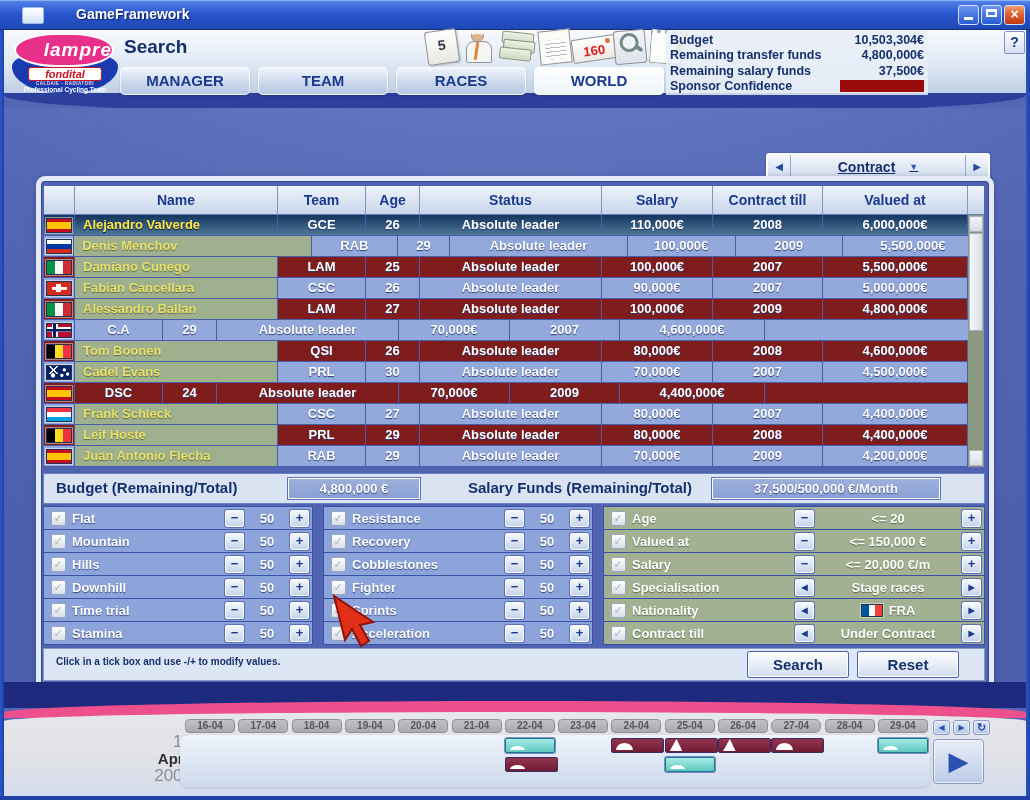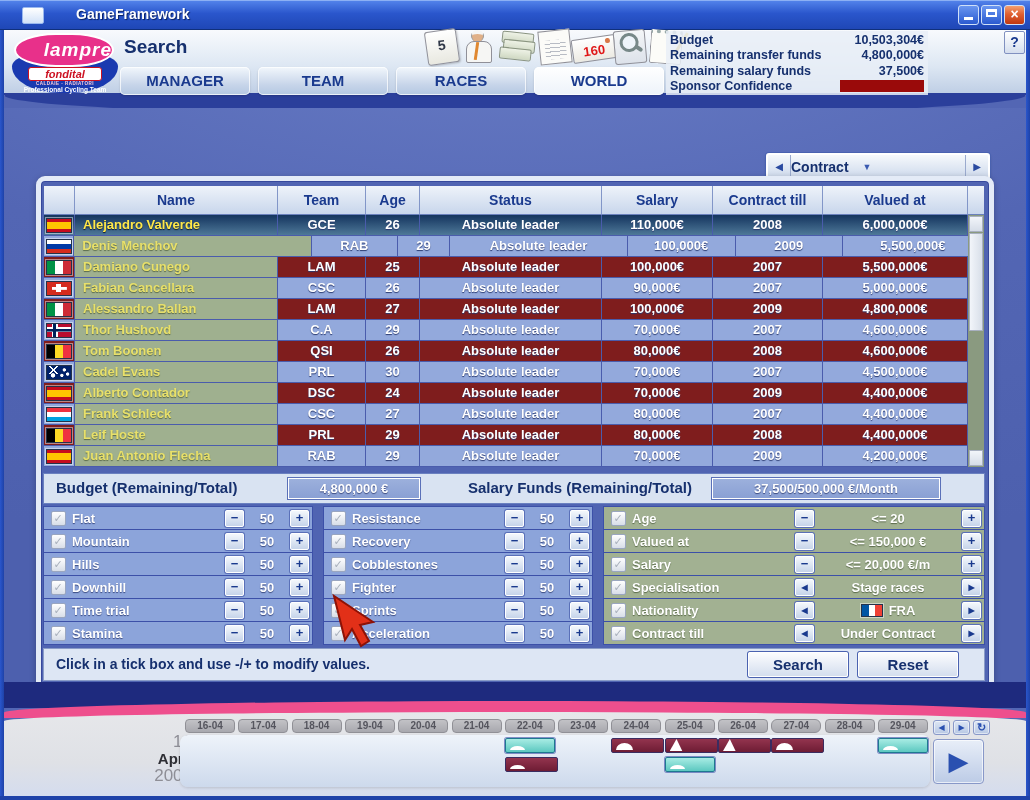--- a/index.html
+++ b/index.html
@@ -100,22 +100,22 @@
     background:linear-gradient(#ffffff,#d4deee);border:1px solid #8090c0;border-radius:2px;
     color:#1a3a8e;font-weight:bold;font-size:14px;text-align:center;line-height:21px;box-sizing:border-box;}
 
   
   .selector{position:absolute;left:766px;top:153px;width:224px;height:27px;display:flex;
     background:linear-gradient(#f6f9fc,#cdd9ec);border:2px solid #fff;border-radius:3px;
     box-shadow:0 0 0 1px #4a62b0,0 2px 3px #00000040;box-sizing:border-box;}
   .sel-arrow{width:22px;text-align:center;color:#2a4aa0;font-size:10px;line-height:23px;}
   .sel-arrow.l{border-right:1px solid #9aaace;}
   .sel-arrow.r{border-left:1px solid #9aaace;}
-  .sel-center{flex:1;display:flex;align-items:center;justify-content:flex-start;gap:14px;
-    color:#16306e;font-weight:bold;font-size:14px;}
+  .sel-center{flex:1;display:flex;align-items:center;justify-content:center;gap:14px;
+    color:#16306e;font-weight:bold;font-size:14px;text-decoration:underline;}
   .sel-caret{font-size:9px;color:#3a5ab0;}
 
   
   .panel{position:absolute;left:36px;top:176px;width:958px;height:518px;background:#5064b2;
     border:5px solid #e4ebf7;border-radius:9px;box-sizing:border-box;
     box-shadow:inset 0 0 0 1px #36489c,0 2px 6px #00000040;}
 
   
   .tablewrap{position:absolute;left:44px;top:186px;width:940px;height:281px;background:#8aa2d8;}
   .thead{display:flex;height:29px;}
@@ -185,21 +185,21 @@
   .sbtn{width:19px;height:17px;background:linear-gradient(#f4f8fc,#c6d4ea);border:1px solid #ffffff;
     box-shadow:0 0 0 1px #5a70b8;border-radius:2px;box-sizing:border-box;color:#1a3a8e;
     font-weight:bold;font-size:13px;line-height:14px;text-align:center;flex:none;}
   .sbtn.abtn{font-size:8px;line-height:15px;}
   .fval{width:40px;text-align:center;color:#fff;font-weight:bold;font-size:13px;text-shadow:0 1px 1px #3a4a80;flex:none;}
   .fval.wide{width:142px;text-shadow:0 1px 1px #5a6a4a;}
 
   
   .footerbar{position:absolute;left:44px;top:649px;width:940px;height:31px;background:#dde6f4;
     box-shadow:0 0 0 1px #8a9cc8;box-sizing:border-box;}
-  .hint{position:absolute;left:12px;top:7px;color:#16306e;font-weight:bold;font-size:14px;}
+  .hint{position:absolute;left:12px;top:7px;color:#16306e;font-weight:bold;font-size:10px;}
   .btn{position:absolute;top:3px;width:100px;height:25px;background:linear-gradient(#fbfcfe,#d4deee);
     border:1px solid #fff;box-shadow:0 0 0 1px #4a62b0;border-radius:2px;box-sizing:border-box;
     color:#16306e;font-weight:bold;font-size:15px;text-align:center;line-height:23px;}
   .btn-search{left:704px;} .btn-reset{left:814px;}
 
   
   .navy{position:absolute;left:4px;top:682px;width:1022px;height:26px;background:#1e2a7e;}
   .pink{position:absolute;left:4px;top:701px;width:1022px;height:17px;background:#ee4f8d;
     border-radius:60% 60% 0 0/14px 14px 0 0;}
   .graybase{position:absolute;left:4px;top:712px;width:1022px;height:84px;
@@ -409,21 +409,20 @@
           <div class="td" style="width: 54px;">27</div>
           <div class="td" style="width: 182px;">Absolute leader</div>
           <div class="td" style="width: 111px;">100,000€</div>
           <div class="td" style="width: 110px;">2009</div>
           <div class="td" style="width: 145px;">4,800,000€</div>
         </div>
         <div class="trow odd">
           <div class="td flag-cell" style="width: 31px;">
             <div class="flag flag-NOR"></div>
           </div>
-          <div class="td name-cell" style="width: 203px;">Thor Hushovd</div>
           <div class="td" style="width: 88px;">C.A</div>
           <div class="td" style="width: 54px;">29</div>
           <div class="td" style="width: 182px;">Absolute leader</div>
           <div class="td" style="width: 111px;">70,000€</div>
           <div class="td" style="width: 110px;">2007</div>
           <div class="td" style="width: 145px;">4,600,000€</div>
         </div>
         <div class="trow even">
           <div class="td flag-cell" style="width: 31px;">
             <div class="flag flag-BEL"></div>
@@ -445,21 +444,20 @@
           <div class="td" style="width: 54px;">30</div>
           <div class="td" style="width: 182px;">Absolute leader</div>
           <div class="td" style="width: 111px;">70,000€</div>
           <div class="td" style="width: 110px;">2007</div>
           <div class="td" style="width: 145px;">4,500,000€</div>
         </div>
         <div class="trow even">
           <div class="td flag-cell" style="width: 31px;">
             <div class="flag flag-ESP"></div>
           </div>
-          <div class="td name-cell" style="width: 203px;">Alberto Contador</div>
           <div class="td" style="width: 88px;">DSC</div>
           <div class="td" style="width: 54px;">24</div>
           <div class="td" style="width: 182px;">Absolute leader</div>
           <div class="td" style="width: 111px;">70,000€</div>
           <div class="td" style="width: 110px;">2009</div>
           <div class="td" style="width: 145px;">4,400,000€</div>
         </div>
         <div class="trow odd">
           <div class="td flag-cell" style="width: 31px;">
             <div class="flag flag-LUX"></div>

